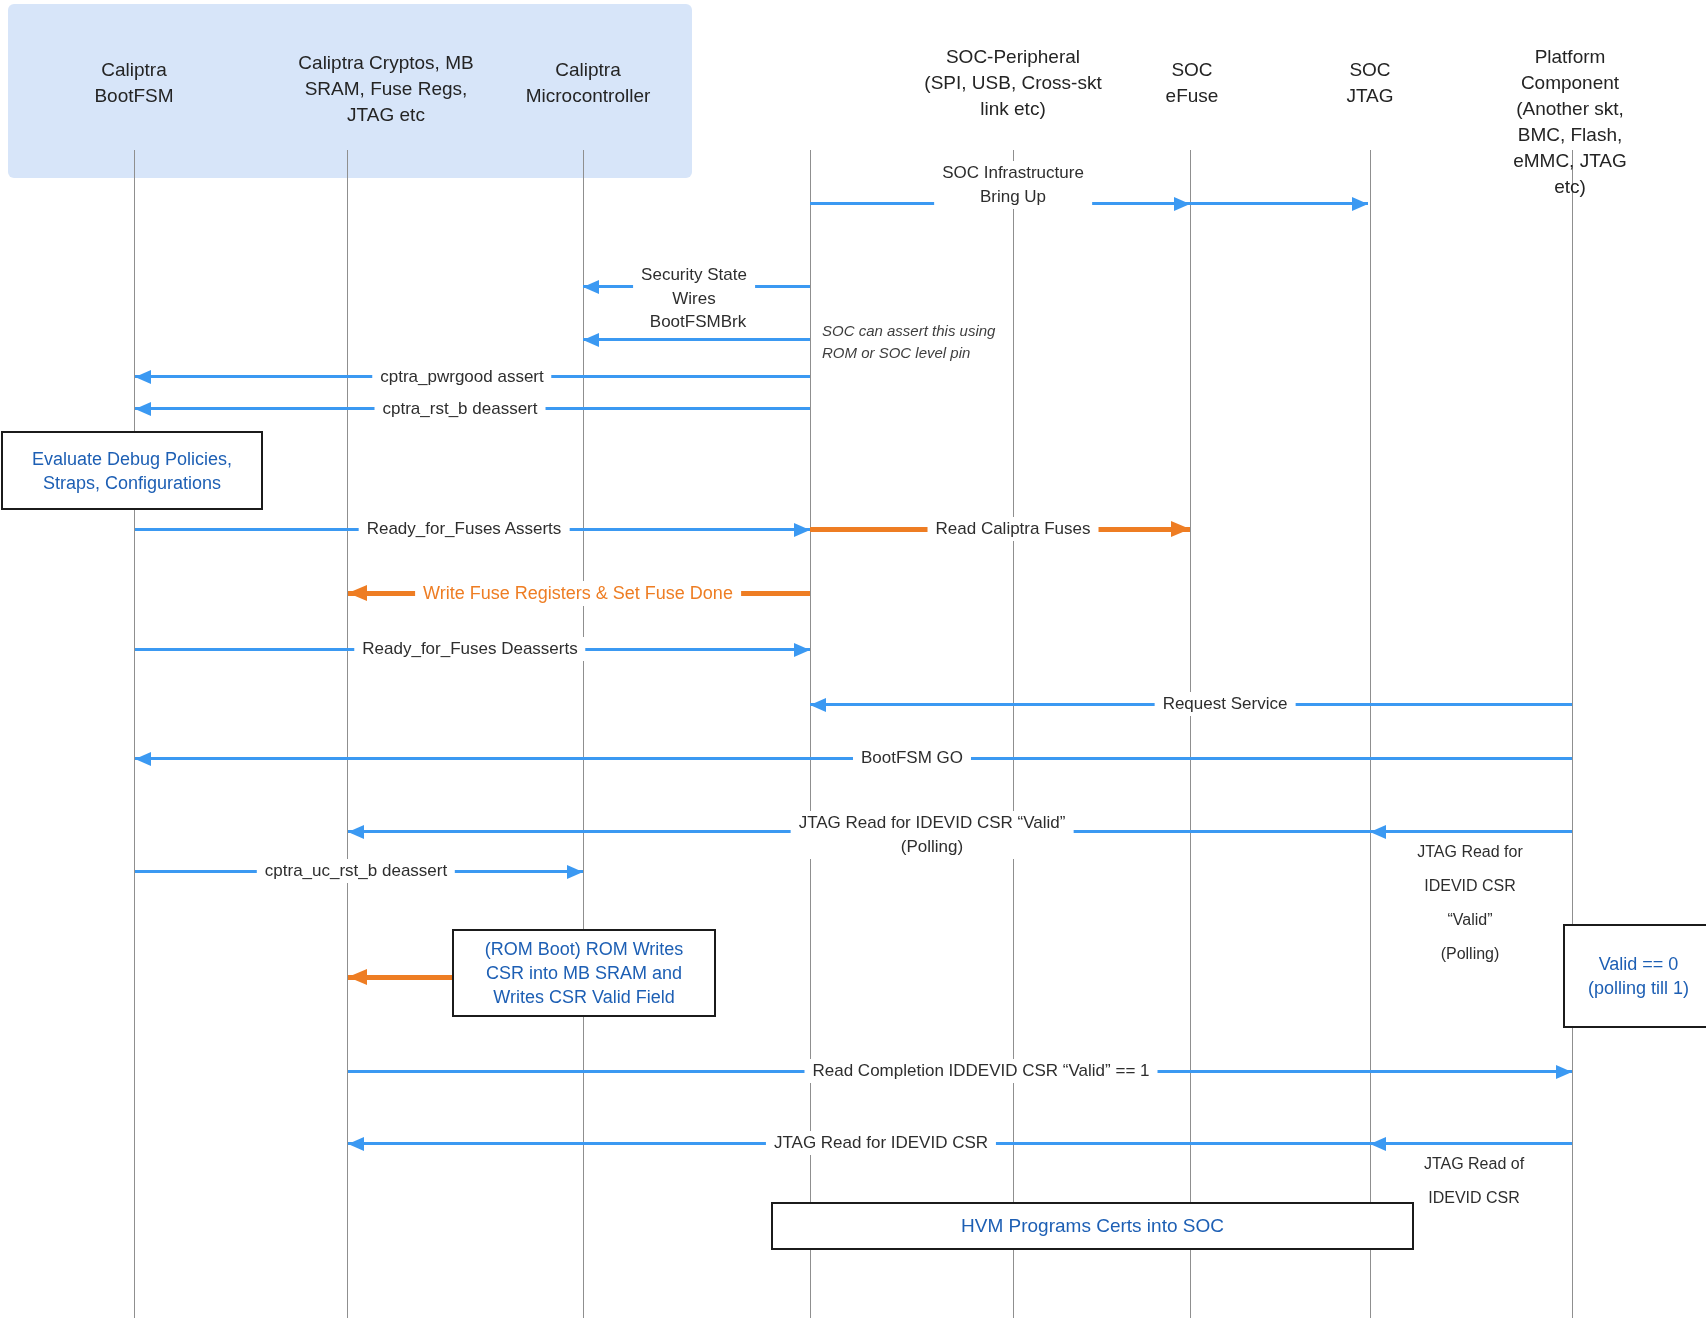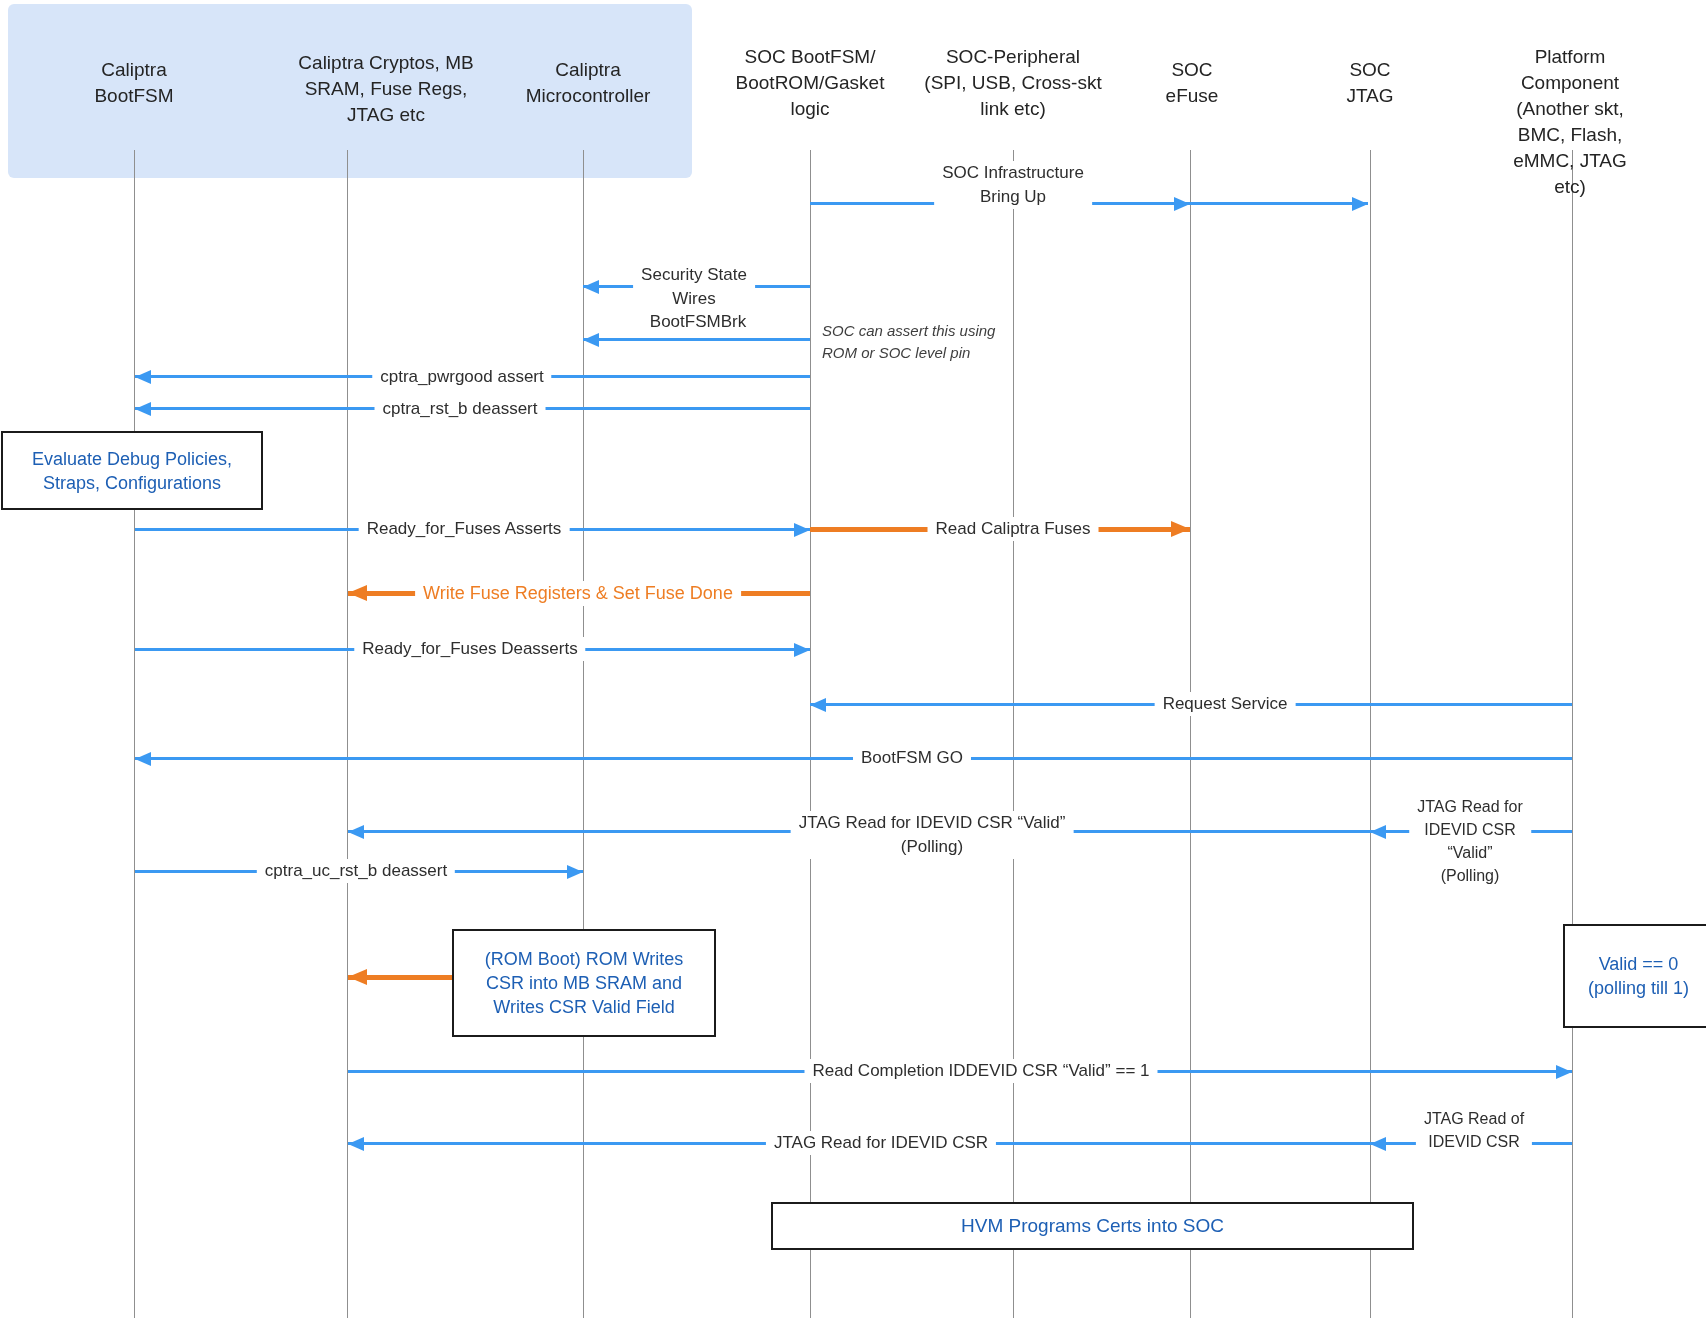--- a/index.html
+++ b/index.html
@@ -15,21 +15,21 @@
   .ln{position:absolute;z-index:2;}
   .ln.b{height:3px;background:var(--blue);}
   .ln.o{height:5px;background:var(--orange);}
   .ah{position:absolute;width:0;height:0;z-index:2;}
   .ah.r.b{border-top:7px solid transparent;border-bottom:7px solid transparent;border-left:16px solid var(--blue);}
   .ah.l.b{border-top:7px solid transparent;border-bottom:7px solid transparent;border-right:16px solid var(--blue);}
   .ah.r.o{border-top:8px solid transparent;border-bottom:8px solid transparent;border-left:19px solid var(--orange);}
   .ah.l.o{border-top:8px solid transparent;border-bottom:8px solid transparent;border-right:19px solid var(--orange);}
   .msg{position:absolute;transform:translateX(-50%);background:#fff;padding:0 8px;
     font-size:17px;line-height:24px;color:var(--ink);white-space:pre-line;text-align:center;z-index:3;}
-  .msg.side{font-size:16px;line-height:23px;}
+  .msg.side{font-size:16px;line-height:34px;margin-top:40px;}
   .msg.otext{color:var(--orange);font-size:18px;line-height:25px;}
   .note{position:absolute;font-size:15px;line-height:22px;color:#3f3f3f;white-space:pre-line;z-index:3;font-style:italic;}
   .pbox{position:absolute;background:#fff;border:2px solid #1b1b1b;color:var(--tblue);
     display:flex;align-items:center;justify-content:center;text-align:center;
     white-space:pre-line;z-index:4;font-size:18px;line-height:24px;box-sizing:border-box;}
   .pbox.wide{font-size:19px;}
 </style>
 </head>
 <body>
 
@@ -46,23 +46,20 @@
   <div class="lifeline" style="left:1370px;"></div>
   <div class="lifeline" style="left:1572px;"></div>
 
   <div class="actor" style="left:134px;top:57px;">Caliptra
 BootFSM</div>
   <div class="actor" style="left:350px;top:50px;margin-left:36px;">Caliptra Cryptos, MB
 SRAM, Fuse Regs,
 JTAG etc</div>
   <div class="actor" style="left:588px;top:57px;">Caliptra
 Microcontroller</div>
-  <div class="actor" style="left:810px;top:44px;">SOC BootFSM/
-BootROM/Gasket
-logic</div>
   <div class="actor" style="left:1013px;top:44px;">SOC-Peripheral
 (SPI, USB, Cross-skt
 link etc)</div>
   <div class="actor" style="left:1192px;top:57px;">SOC
 eFuse</div>
   <div class="actor" style="left:1370px;top:57px;">SOC
 JTAG</div>
   <div class="actor" style="left:1570px;top:44px;">Platform Component
 (Another skt, BMC, Flash,
 eMMC, JTAG etc)</div>
@@ -131,21 +128,21 @@
 IDEVID CSR
 “Valid”
 (Polling)</div>
 
   <div class="ln b" style="left:135px;top:870px;width:448px;"></div>
   <div class="ah r b" style="left:567px;top:865px;"></div>
   <div class="msg" style="left:356px;top:859px;">cptra_uc_rst_b deassert</div>
 
   <div class="ln o" style="left:348px;top:975px;width:104px;"></div>
   <div class="ah l o" style="left:348px;top:969px;"></div>
-  <div class="pbox" style="left:452px;top:929px;width:264px;height:108px;">(ROM Boot) ROM Writes
+  <div class="pbox" style="left:452px;top:929px;width:264px;height:88px;">(ROM Boot) ROM Writes
 CSR into MB SRAM and
 Writes CSR Valid Field</div>
 
   <div class="pbox" style="left:1563px;top:924px;width:151px;height:104px;">Valid == 0
 (polling till 1)</div>
 
   <div class="ln b" style="left:348px;top:1070px;width:1224px;"></div>
   <div class="ah r b" style="left:1556px;top:1065px;"></div>
   <div class="msg" style="left:981px;top:1059px;">Read Completion IDDEVID CSR “Valid” == 1</div>
 

